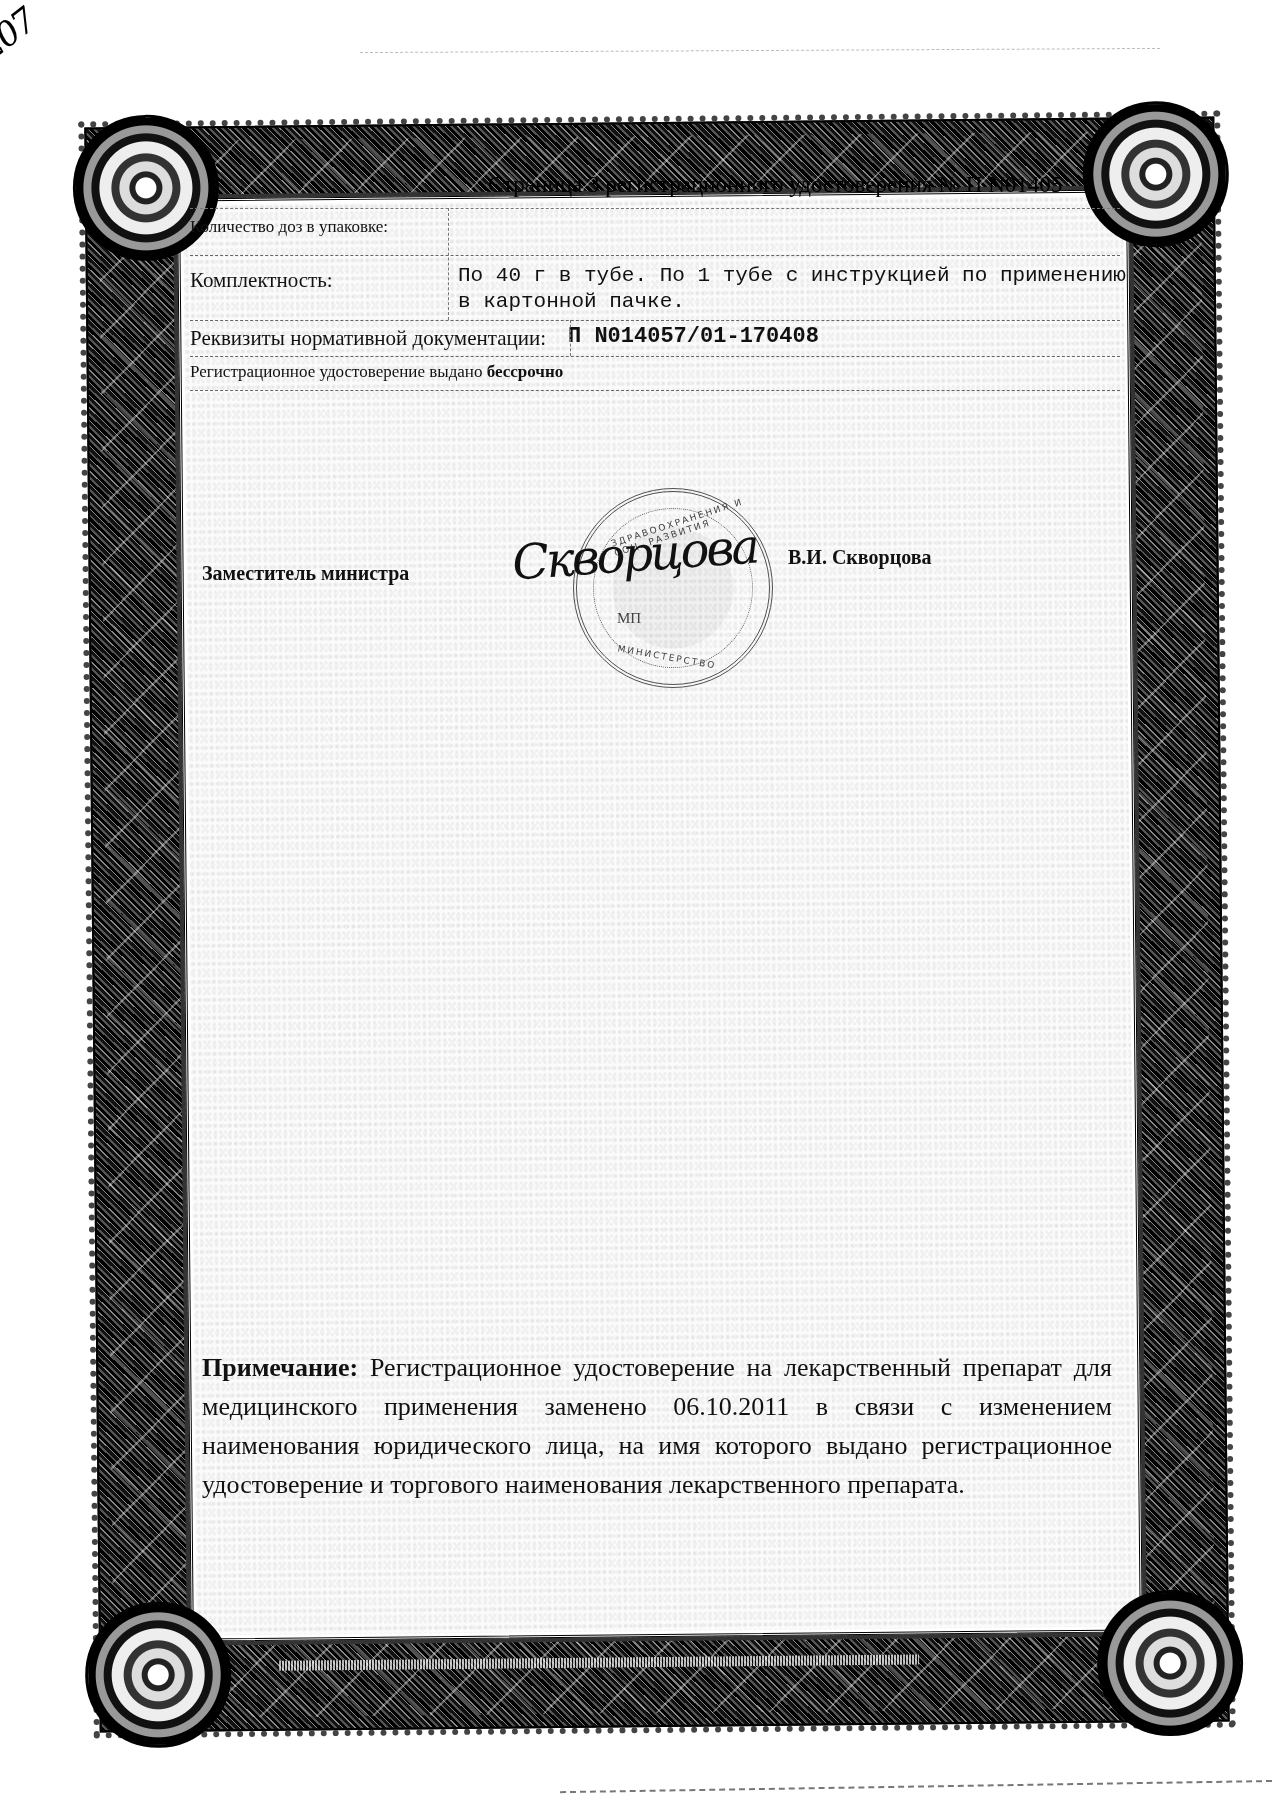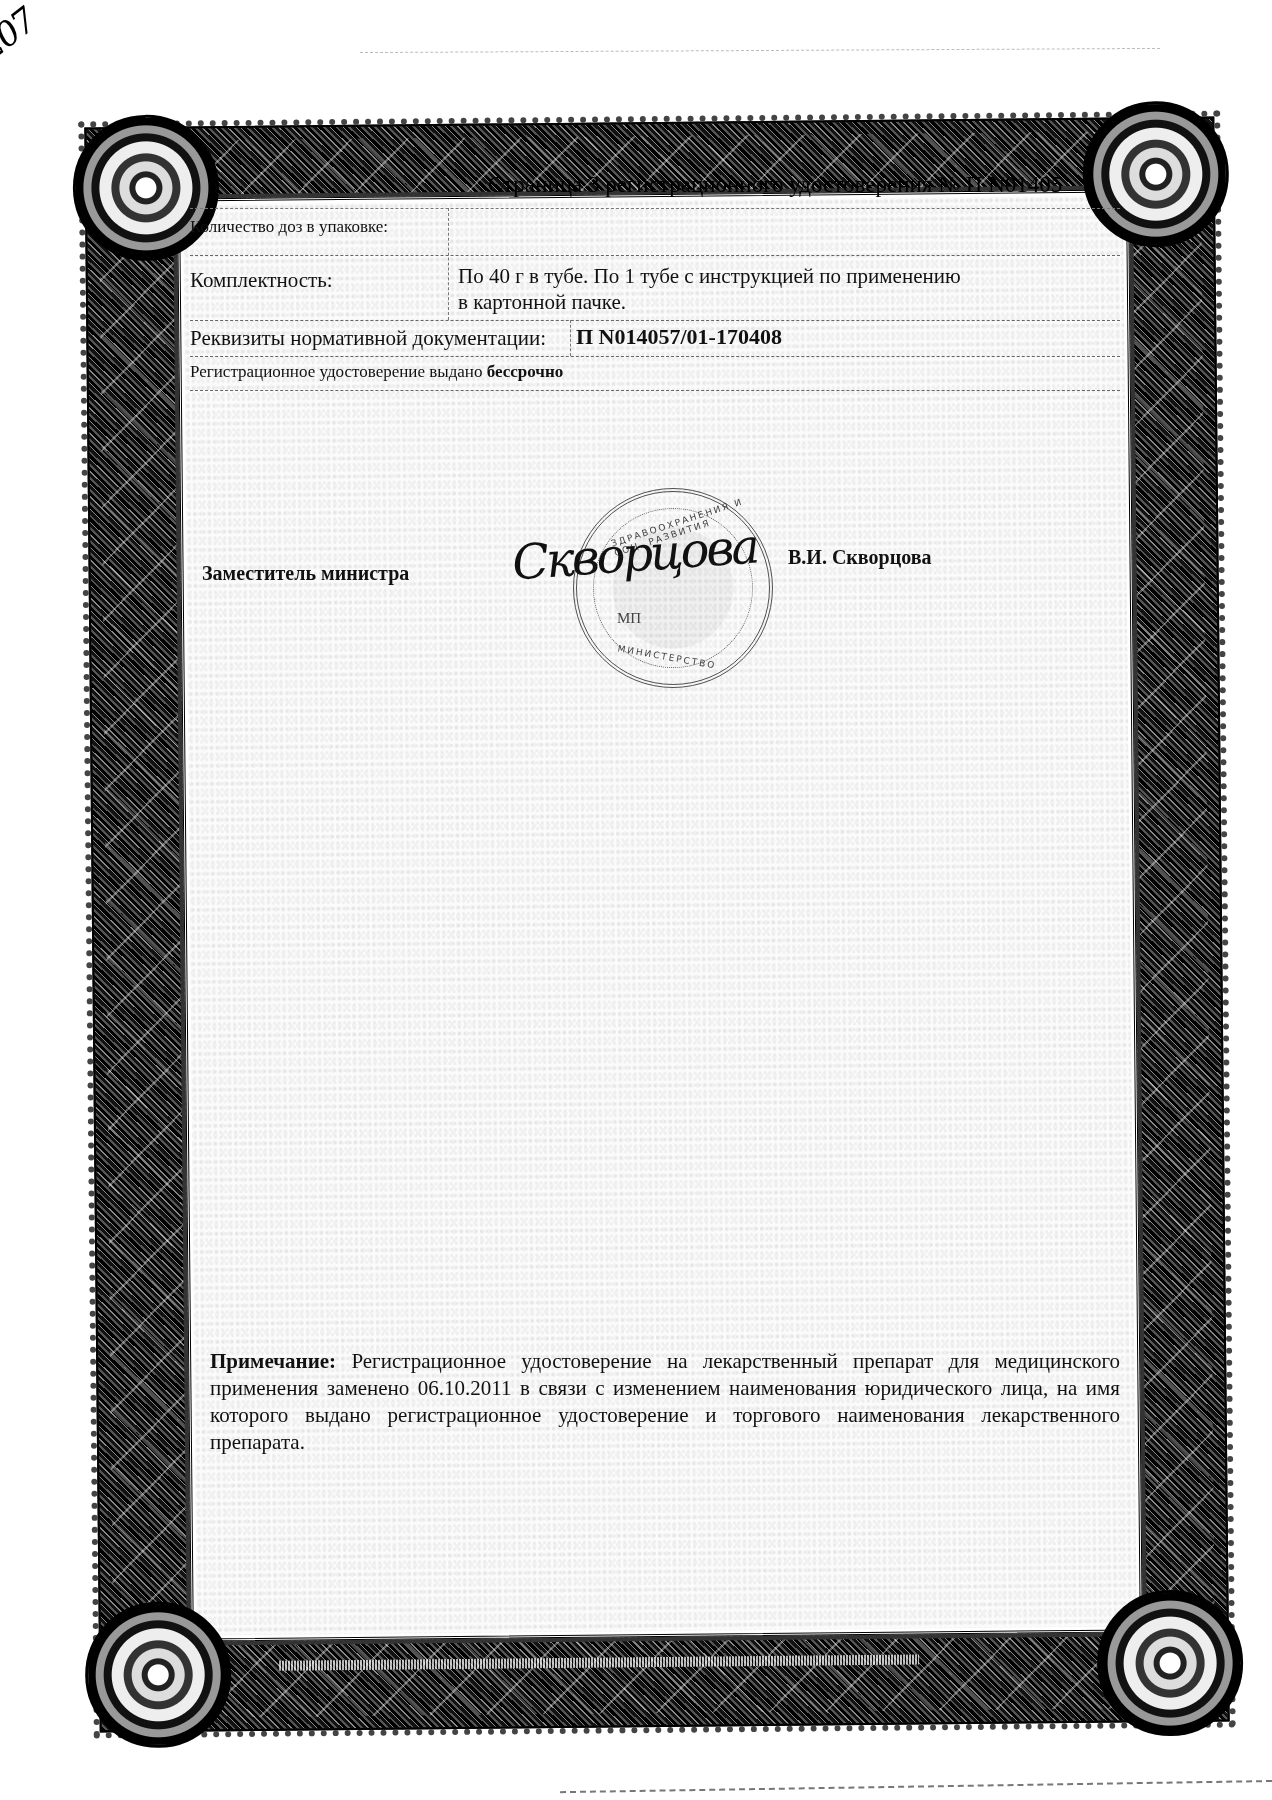--- a/index.html
+++ b/index.html
@@ -50,41 +50,41 @@
   .microprint { position: absolute; left: 180px; bottom: 60px; width: 640px; height: 10px;
       background: repeating-linear-gradient(90deg, #fff 0 2px, #000 2px 3px); opacity: 0.7; }
 
   
   .content { position: absolute; left: 190px; top: 188px; width: 930px; }
 
   .page-header { position: absolute; left: 250px; top: -16px; font-size: 23px; white-space: nowrap;
       color: #000; margin-left: 48px; }
   .row { position: absolute; left: 0; width: 930px; border-bottom: 1px dashed #666; }
   .row .cell-label { position: absolute; left: 0; }
-  .row .cell-value { position: absolute; }
+  .row .cell-value { position: absolute; font-family: Liberation Mono, monospace; }
   .vline { position: absolute; border-left: 1px dashed #777; }
 
   .bold { font-weight: bold; }
 
   .signature-block { position: absolute; left: 0; top: 300px; width: 930px; height: 200px; }
   .sig-title { position: absolute; left: 12px; top: 74px; font-weight: bold; font-size: 20px; }
   .sig-name { position: absolute; left: 598px; top: 58px; font-weight: bold; font-size: 20px; }
   .stamp { position: absolute; left: 383px; top: 0; width: 192px; height: 192px; border-radius: 50%;
       border: 4px double #333; opacity: 0.85;
       background: radial-gradient(circle, rgba(0,0,0,0.05) 0 60px, transparent 61px); }
   .stamp-ring { position: absolute; inset: 16px; border-radius: 50%; border: 1px dotted #444; }
   .stamp-text-top { position: absolute; left: 32px; top: 22px; font-size: 9px; letter-spacing: 2px;
       transform: rotate(-18deg); color: #222; font-family: "DejaVu Sans", sans-serif; }
   .stamp-text-bottom { position: absolute; left: 40px; top: 160px; font-size: 9px; letter-spacing: 2px;
       transform: rotate(10deg); color: #222; font-family: "DejaVu Sans", sans-serif; }
   .stamp-mp { position: absolute; left: 40px; top: 118px; font-size: 15px; color: #222; }
   .signature { position: absolute; left: 322px; top: 38px; font-family: "DejaVu Serif", serif; font-style: italic;
       font-size: 48px; color: #111; letter-spacing: -3px; transform: rotate(-4deg); }
 
-  .note { position: absolute; left: 20px; top: 1160px; width: 910px; font-size: 21px; line-height: 27px;
+  .note { position: absolute; left: 12px; top: 1160px; width: 910px; font-size: 26px; line-height: 39px;
       text-align: justify; }
   .note-label { font-weight: bold; }
 </style>
 </head>
 <body>
 
 <div class="hand-mark">207</div>
 <div class="edge-top"></div>
 <div class="edge-bottom"></div>
 
@@ -111,21 +111,21 @@
   <div class="vline" style="left:258px;top:20px;height:112px;"></div>
 
   <div class="row" style="top:66px;height:66px;">
     <span class="cell-label" style="top:14px;font-size:21px;">Комплектность:</span>
     <span class="cell-value" style="left:268px;top:10px;font-size:21px;white-space:nowrap;">По 40 г в тубе. По 1 тубе с инструкцией по применению</span>
     <span class="cell-value" style="left:268px;top:36px;font-size:21px;text-align:center;">в картонной пачке.</span>
   </div>
 
   <div class="row" style="top:132px;height:36px;">
     <span class="cell-label" style="top:6px;font-size:21px;">Реквизиты нормативной документации:</span>
-    <span class="cell-value bold" style="left:386px;top:4px;font-size:22px;text-align:right;">П N014057/01-170408</span>
+    <span class="cell-value bold" style="left:378px;top:4px;font-size:22px;text-align:right;">П N014057/01-170408</span>
   </div>
   <div class="vline" style="left:380px;top:132px;height:36px;"></div>
 
   <div class="row" style="top:168px;height:34px;">
     <span class="cell-label" style="top:6px;font-size:17px;white-space:nowrap;"><span>Регистрационное удостоверение выдано </span><span class="bold">бессрочно</span></span>
   </div>
 
   <div class="signature-block">
     <div class="stamp">
       <div class="stamp-ring"></div>

